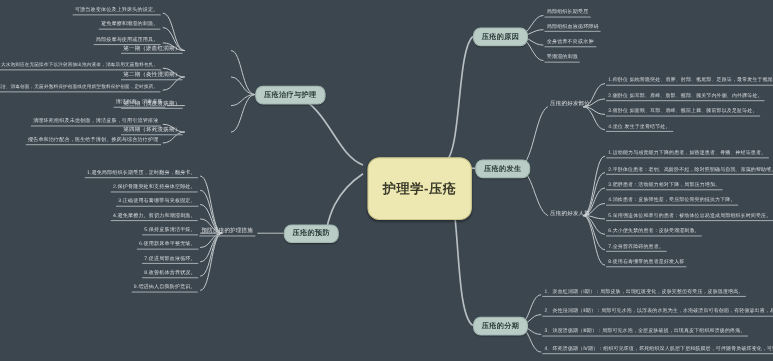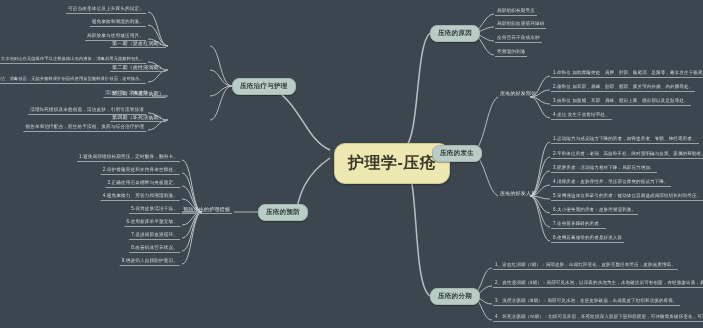--- a/index.html
+++ b/index.html
@@ -12,21 +12,21 @@
   #stage{position:absolute;inset:0;}
   svg.links{position:absolute;left:0;top:0;width:703px;height:328px;pointer-events:none;}
   svg.links path{fill:none;stroke:#c3c9cc;stroke-width:0.9;}
   svg.links path.thick{stroke-width:1.5;stroke:#b9c0c4;}
 
   .node{position:absolute;box-sizing:border-box;white-space:nowrap;}
 
   .root{
     background:#ede7b1;color:#3a3a2a;
     border:1px solid #cfc88e;border-radius:11px;
-    padding:9px 13px;font-size:16px;font-weight:bold;
+    padding:19px 13px;font-size:12px;font-weight:bold;
     letter-spacing:0.5px;
     box-shadow:0 1px 2px rgba(0,0,0,.35);
   }
   .branch{
     background:#b9ccc6;color:#2d3b38;
     border:1px solid #a2b8b1;border-radius:7px;
     padding:3px 7px;font-size:6.5px;font-weight:bold;
     letter-spacing:.3px;
     box-shadow:0 1px 1px rgba(0,0,0,.3);
   }

